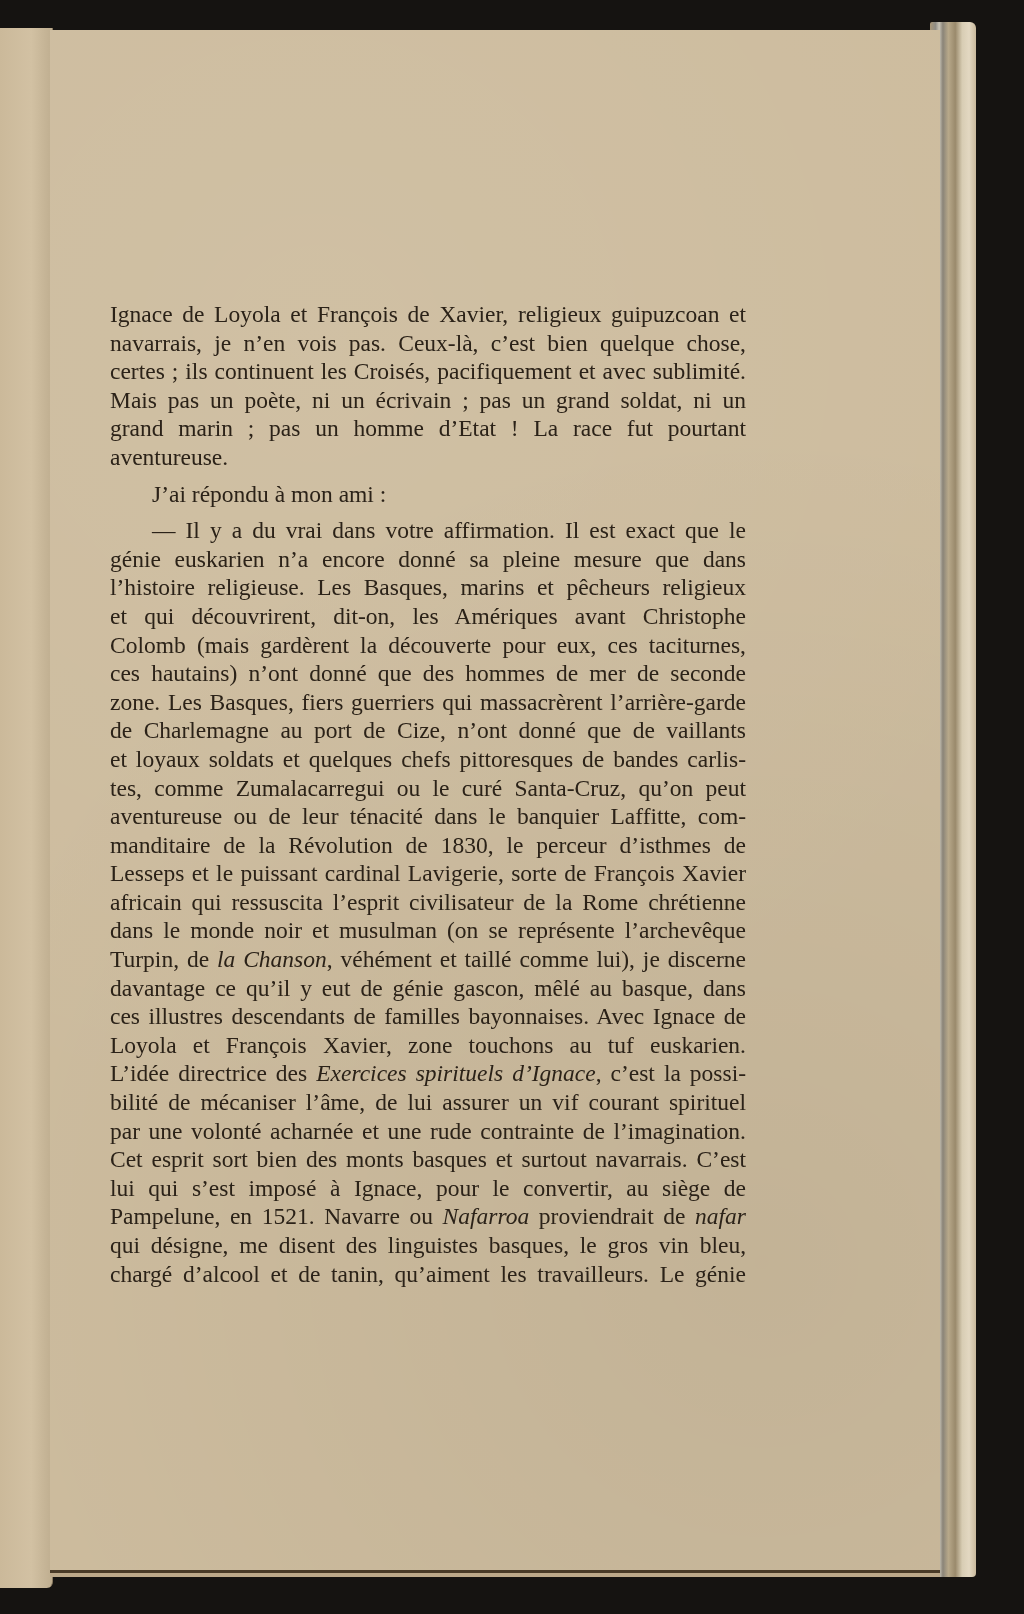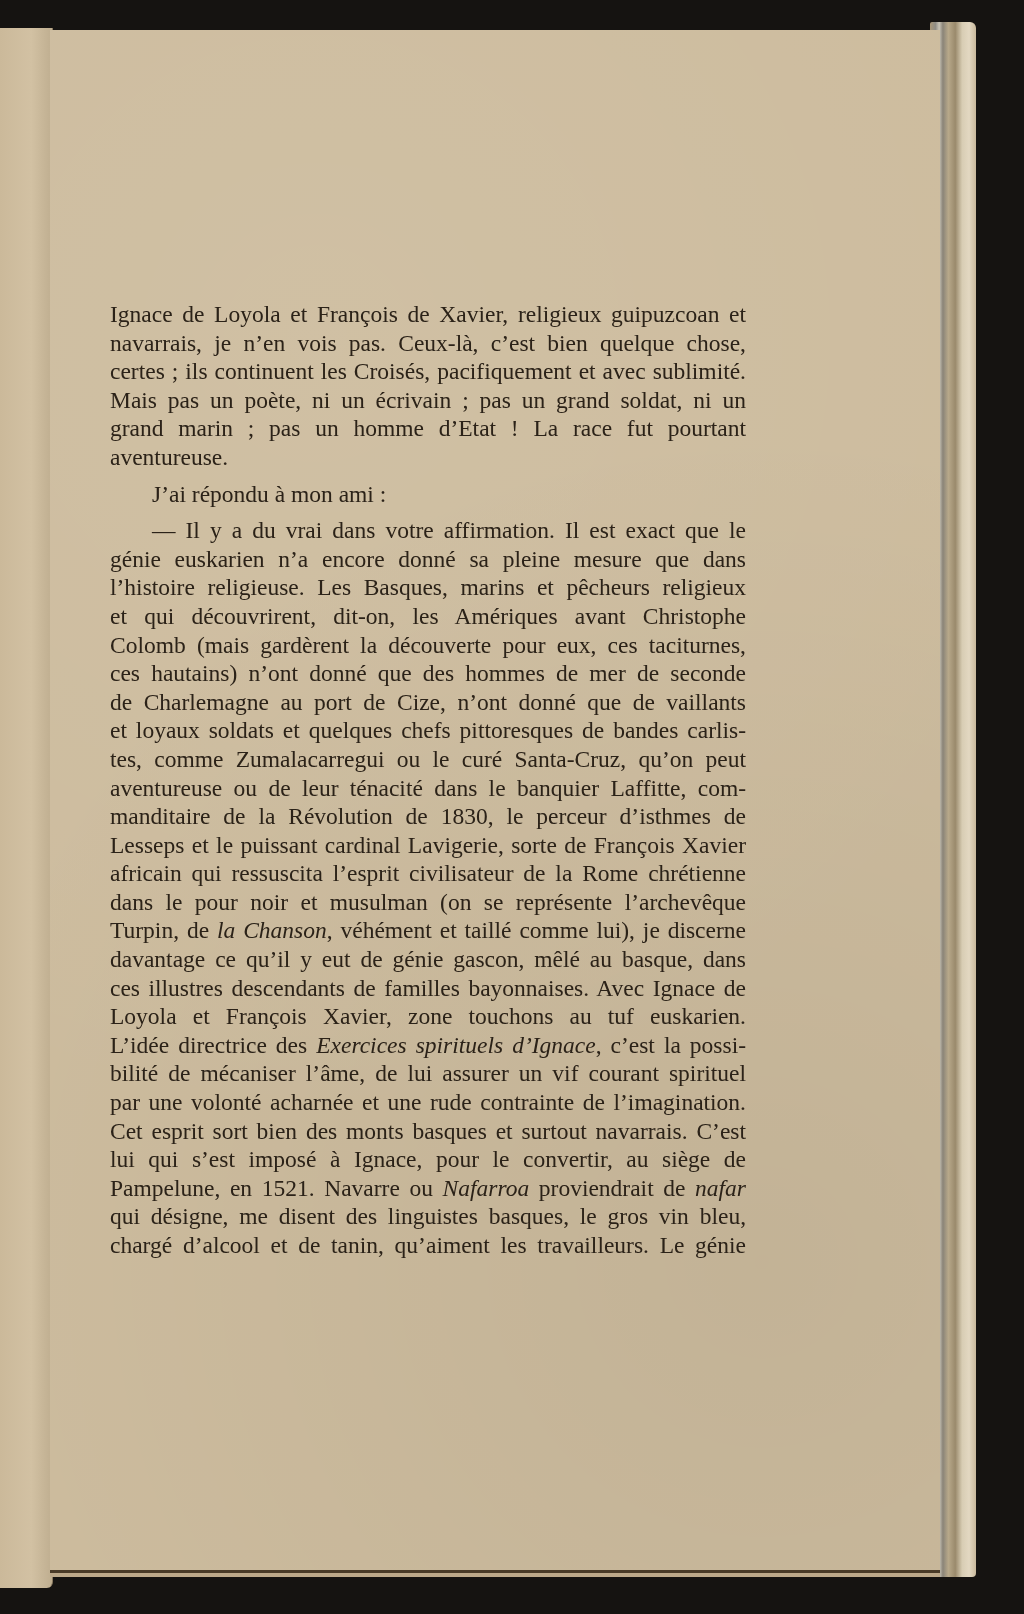--- a/index.html
+++ b/index.html
@@ -70,28 +70,29 @@
         <span class="line indent last">J’ai répondu à mon ami :</span>
       </div>
       <div class="gap"></div>
       <div>
         <span class="line indent">— Il y a du vrai dans votre affirmation. Il est exact que le</span>
         <span class="line">génie euskarien n’a encore donné sa pleine mesure que dans</span>
         <span class="line">l’histoire religieuse. Les Basques, marins et pêcheurs religieux</span>
         <span class="line">et qui découvrirent, dit-on, les Amériques avant Christophe</span>
         <span class="line">Colomb (mais gardèrent la découverte pour eux, ces taciturnes,</span>
         <span class="line">ces hautains) n’ont donné que des hommes de mer de seconde</span>
+        <span class="line">zone. Les Basques, fiers guerriers qui massacrèrent l’arrière-garde</span>
         <span class="line">de Charlemagne au port de Cize, n’ont donné que de vaillants</span>
         <span class="line">et loyaux soldats et quelques chefs pittoresques de bandes carlis-</span>
         <span class="line">tes, comme Zumalacarregui ou le curé Santa-Cruz, qu’on peut</span>
         <span class="line">aventureuse ou de leur ténacité dans le banquier Laffitte, com-</span>
         <span class="line">manditaire de la Révolution de 1830, le perceur d’isthmes de</span>
         <span class="line">Lesseps et le puissant cardinal Lavigerie, sorte de François Xavier</span>
         <span class="line">africain qui ressuscita l’esprit civilisateur de la Rome chrétienne</span>
-        <span class="line">dans le pour noir et musulman (on se représente l’archevêque</span>
+        <span class="line">dans le monde noir et musulman (on se représente l’archevêque</span>
         <span class="line">Turpin, de <em>la Chanson</em>, véhément et taillé comme lui), je discerne</span>
         <span class="line">davantage ce qu’il y eut de génie gascon, mêlé au basque, dans</span>
         <span class="line">ces illustres descendants de familles bayonnaises. Avec Ignace de</span>
         <span class="line">Loyola et François Xavier, zone touchons au tuf euskarien.</span>
         <span class="line">L’idée directrice des <em>Exercices spirituels d’Ignace</em>, c’est la possi-</span>
         <span class="line">bilité de mécaniser l’âme, de lui assurer un vif courant spirituel</span>
         <span class="line">par une volonté acharnée et une rude contrainte de l’imagination.</span>
         <span class="line">Cet esprit sort bien des monts basques et surtout navarrais. C’est</span>
         <span class="line">lui qui s’est imposé à Ignace, pour le convertir, au siège de</span>
         <span class="line">Pampelune, en 1521. Navarre ou <em>Nafarroa</em> proviendrait de <em>nafar</em></span>

